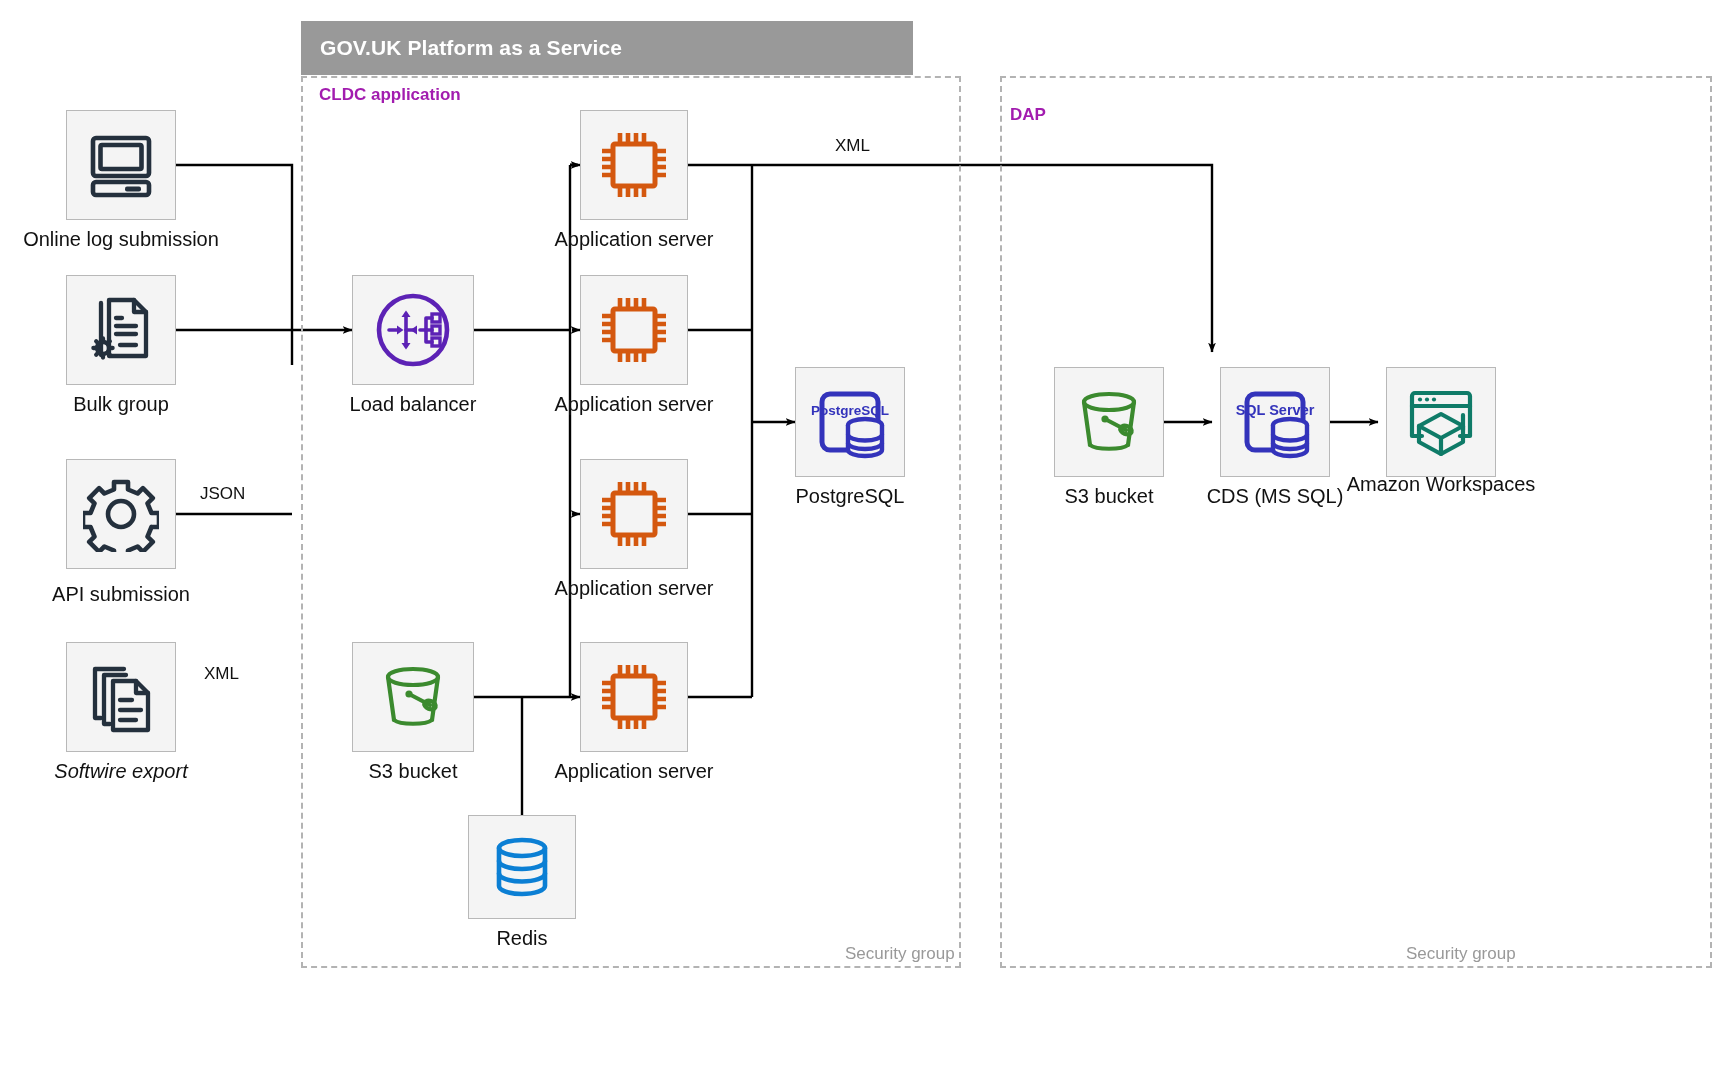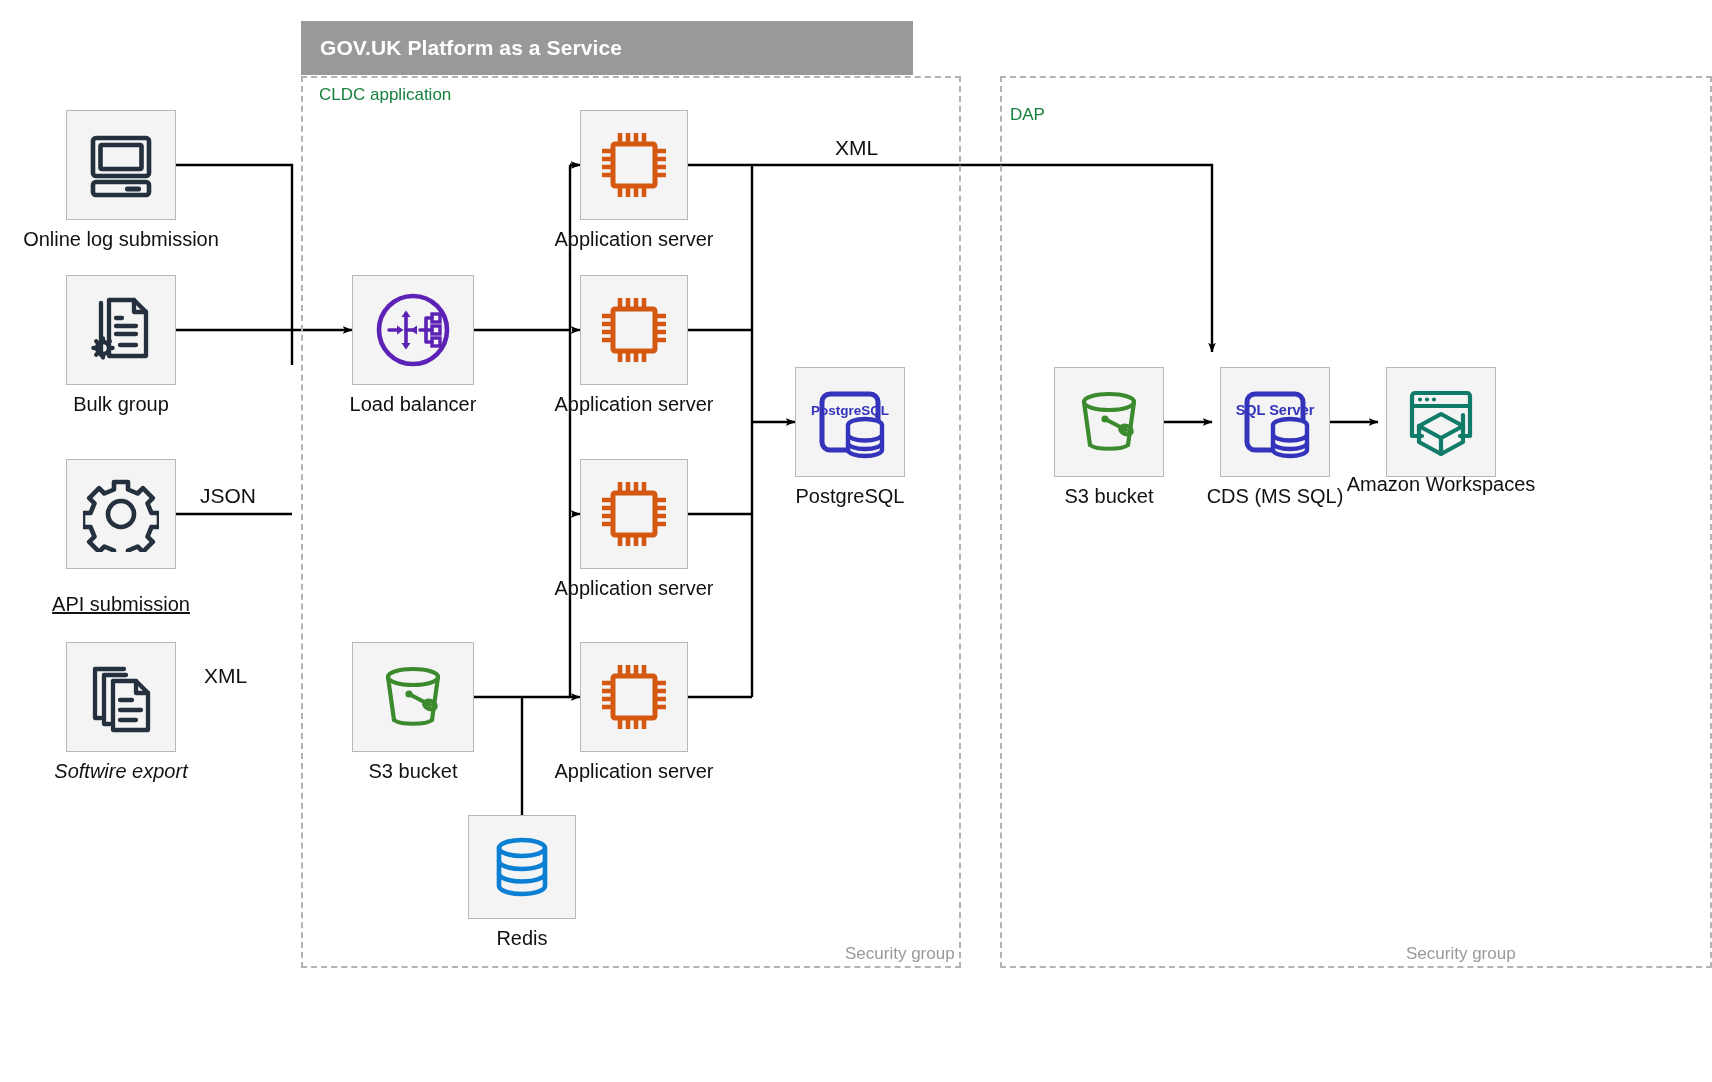--- a/index.html
+++ b/index.html
@@ -36,22 +36,22 @@
   
   .dashed-box {
     position: absolute;
     border: 2px dashed #b3b3b3;
     box-sizing: border-box;
     background: transparent;
   }
   .subgroup-label {
     position: absolute;
     font-size: 17px;
-    font-weight: normal;
-    color: #15803d;
+    font-weight: bold;
+    color: #a21caf;
     white-space: nowrap;
   }
   .security-group-label {
     position: absolute;
     font-size: 17px;
     color: #999999;
     white-space: nowrap;
   }
 
   
@@ -74,21 +74,21 @@
     color: #111111;
     text-align: center;
     white-space: nowrap;
     left: 50%;
     transform: translateX(-50%);
   }
 
   
   .edge-label {
     position: absolute;
-    font-size: 21px;
+    font-size: 17px;
     color: #111111;
     white-space: nowrap;
     background: #ffffff;
     padding: 0 4px;
   }
 
   #wires { position: absolute; left: 0; top: 0; }
 </style>
 </head>
 <body>
@@ -187,21 +187,21 @@
       <svg width="76" height="76" viewBox="0 0 76 76">
         <g fill="none" stroke="#24303d" stroke-width="4.6" stroke-linejoin="round" stroke-linecap="round">
           <circle cx="38" cy="38" r="13"></circle>
           <path d="M31,6 L45,6 L45,13.5 L54.6,17.5 L59.9,12.2 L69.8,22.1 L64.5,27.4 L68.5,37 L76,37 L76,51 L68.5,51
                    M31,6 L31,13.5 L21.4,17.5 L16.1,12.2 L6.2,22.1 L11.5,27.4 L7.5,37 L0,37 L0,51 L7.5,51 L11.5,60.6
                    L6.2,65.9 L16.1,75.8 L21.4,70.5 L31,74.5 L31,82 L45,82 L45,74.5 L54.6,70.5 L59.9,75.8 L69.8,65.9
                    L64.5,60.6 L68.5,51"></path>
         </g>
       </svg>
     </div>
-    <div class="node-label" style="top:134px;text-decoration:underline;">API submission</div>
+    <div class="node-label" style="top:124px;">API submission</div>
   </div>
 
   <div class="node" style="left:66px; top:642px; width:110px;">
     <div class="node-box" style="left:0; top:0; width:110px; height:110px;">
       <svg width="74" height="74" viewBox="0 0 74 74">
         <g fill="none" stroke="#24303d" stroke-width="4.3" stroke-linejoin="round" stroke-linecap="round">
           <path d="M11,9 L40,9 M11,9 L11,58 L17,58"></path>
           <path d="M20,15 L42,15 M20,15 L20,64 L26,64"></path>
           <path d="M29,21 L52,21 L64,33 L64,70 L29,70 Z"></path>
           <path d="M52,21 L52,33 L64,33"></path>

